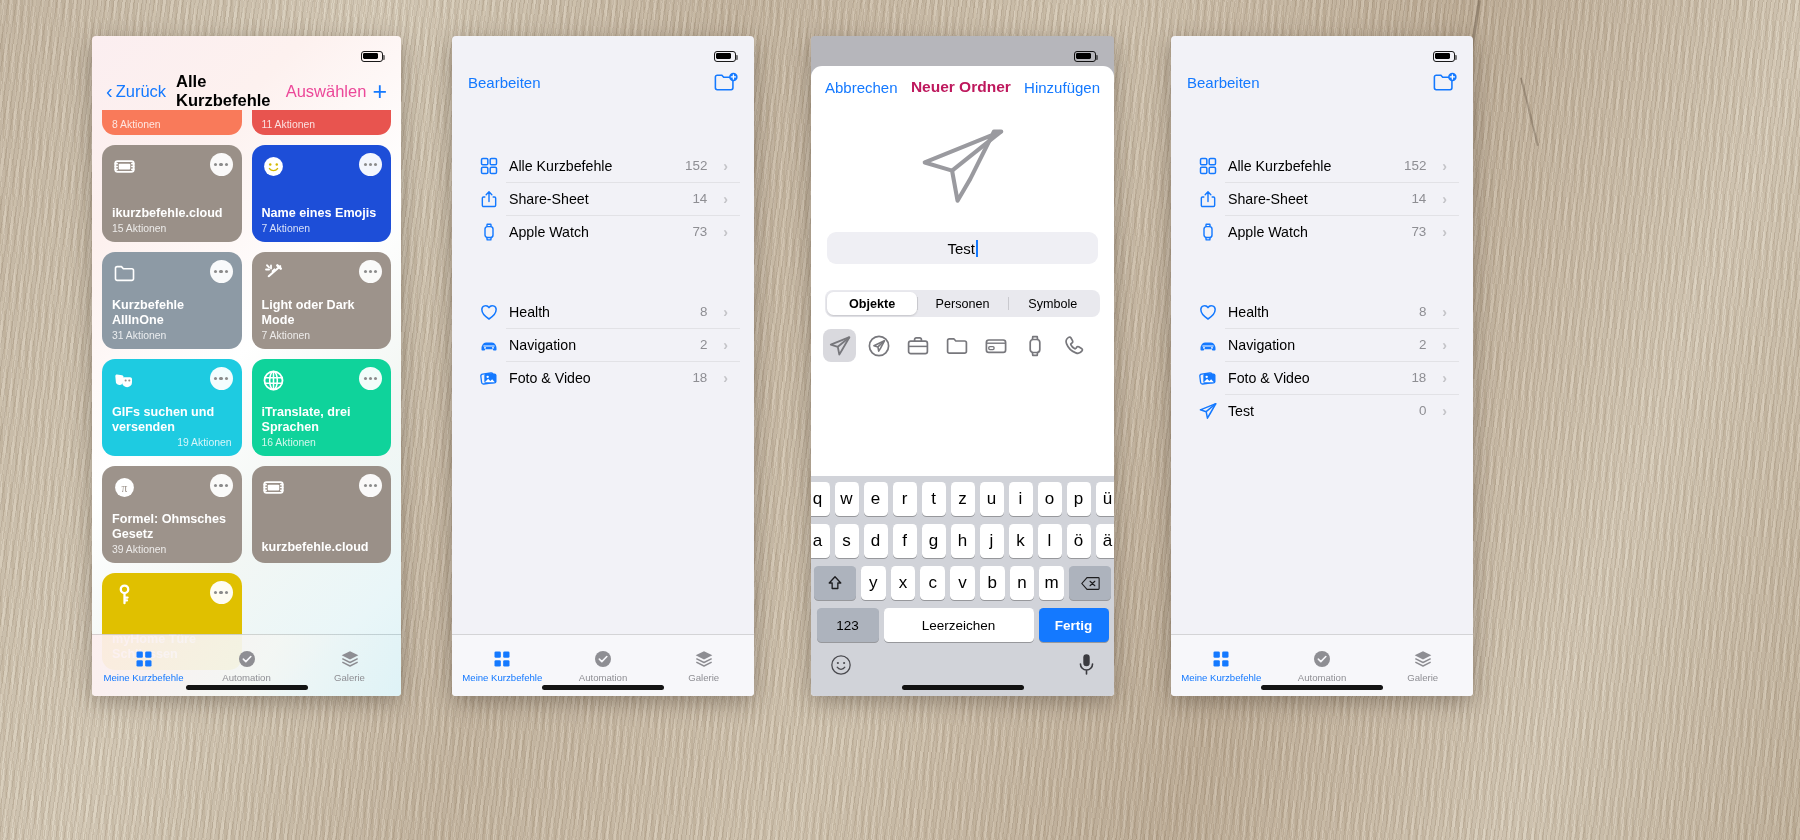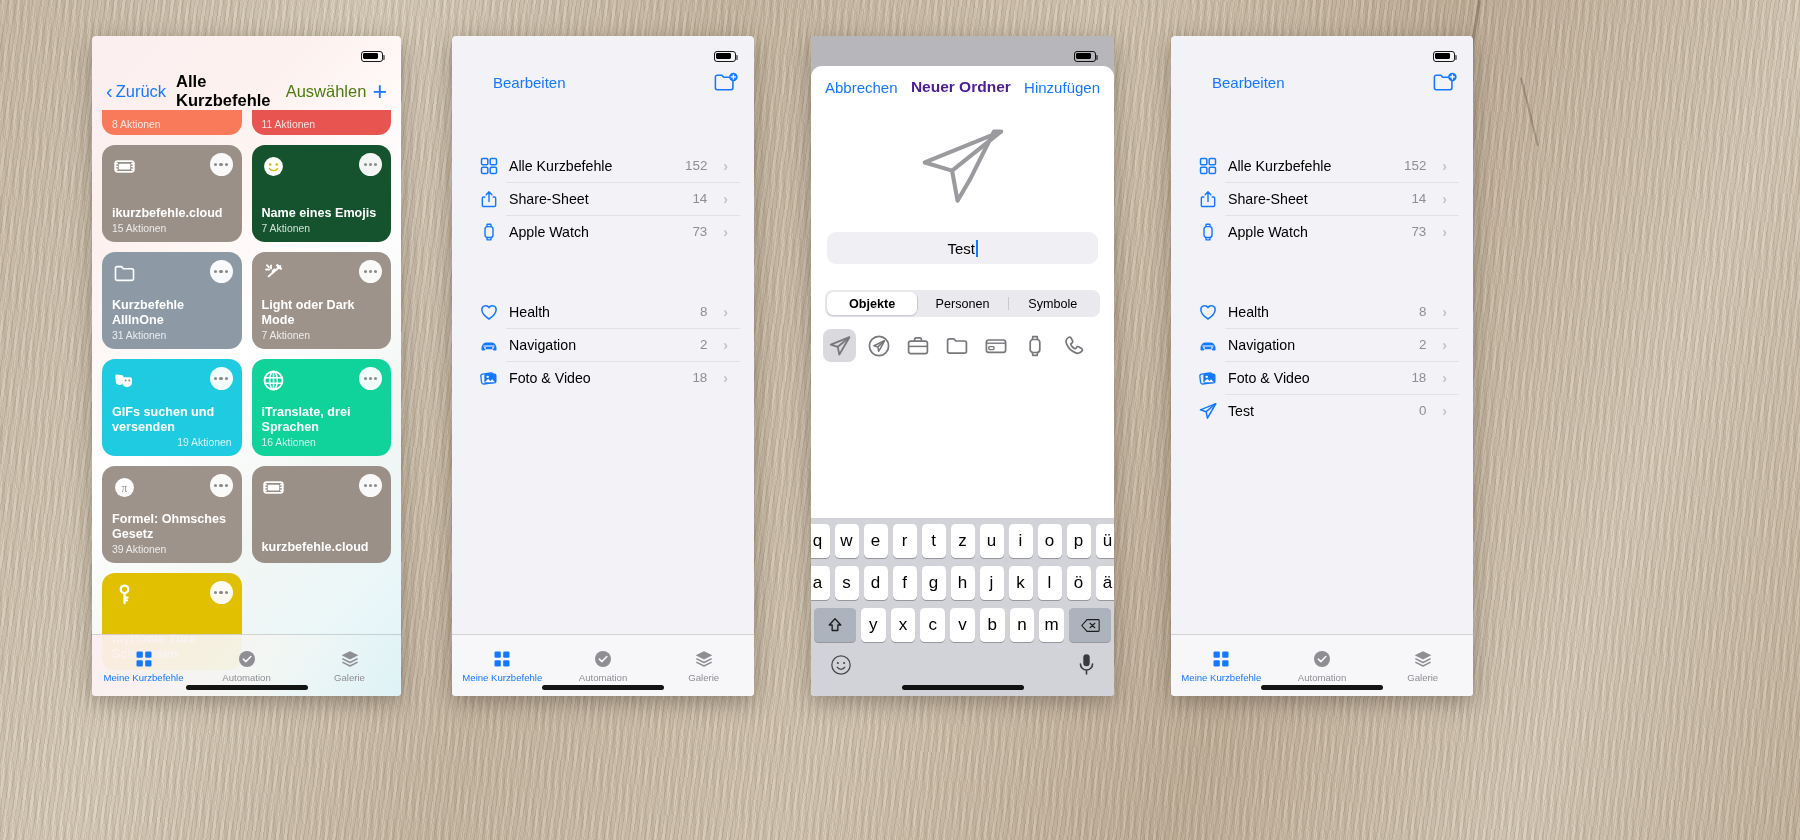--- a/index.html
+++ b/index.html
@@ -41,21 +41,21 @@
   .batt i{position:absolute;left:1.3px;top:1.3px;bottom:1.3px;width:72%;background:#000;border-radius:1.4px;display:block;}
 
   
   .p1-bg{position:absolute;inset:0;
     background:linear-gradient(135deg,#fbeef0 0%,#fdf1ef 22%,#ffffff 48%,#f3f7f4 68%,#e9f6f8 88%,#dff3f7 100%);}
   .p1-nav{position:relative;height:38px;display:flex;align-items:center;padding:0 14px;gap:6px;
           font-size:16.5px;}
   .p1-nav .back{color:#1479ff;display:flex;align-items:center;gap:3px;font-size:16.5px;}
   .p1-nav .chev{font-size:20px;line-height:1;font-weight:500;}
   .p1-nav .title{font-weight:700;color:#000;font-size:16.5px;margin-left:4px;}
-  .p1-nav .sel{color:#4d7c0f;margin-left:5px;font-size:16.5px;}
+  .p1-nav .sel{color:#ec4899;margin-left:5px;font-size:16.5px;}
   .p1-nav .plus{color:#1479ff;font-size:25px;line-height:1;margin-left:auto;font-weight:300;}
   .grid{position:absolute;left:0;right:0;top:74px;bottom:0;padding:0 10px;
         display:grid;grid-template-columns:1fr 1fr;gap:10px;align-content:start;}
   .card{border-radius:13px;padding:9px 10px 8px;position:relative;height:97px;
         display:flex;flex-direction:column;justify-content:flex-end;color:#fff;overflow:hidden;}
   .card.clip-top{height:25px;border-radius:0 0 13px 13px;padding:12px 10px 5px;justify-content:flex-end;}
   .card .c-ico{position:absolute;left:10px;top:9px;width:24px;height:24px;
                display:flex;align-items:center;justify-content:center;}
   .card .dots{position:absolute;right:9px;top:8px;width:23px;height:23px;border-radius:50%;
               background:rgba(255,255,255,.95);display:flex;align-items:center;justify-content:center;gap:2px;}
@@ -67,39 +67,39 @@
   .tabbar.translucent{background:linear-gradient(120deg,rgba(253,238,239,.93),rgba(243,247,244,.93) 55%,rgba(222,243,247,.93));}
   .tab{flex:1;display:flex;flex-direction:column;align-items:center;justify-content:center;gap:3px;
        font-size:9.6px;color:#8e8e93;}
   .tab.active{color:#1479ff;}
   .tab .ti{width:21px;height:21px;display:flex;align-items:center;justify-content:center;}
   .homebar{position:absolute;left:50%;transform:translateX(-50%);bottom:6px;
            width:122px;height:4.6px;border-radius:3px;background:#000;opacity:.92;}
 
   
   .lst-bg{position:absolute;inset:0;background:#f2f2f7;}
-  .lst-nav{position:relative;padding:2px 16px 0;margin-left:25px;}
+  .lst-nav{position:relative;padding:2px 16px 0;}
   .lst-nav .edit{color:#1479ff;font-size:15px;}
   .lst-nav .folderadd{position:absolute;right:16px;top:0px;}
   .lst-title{font-size:29px;font-weight:800;letter-spacing:-.6px;color:#000;padding:10px 16px 14px;}
   .group{margin:0 14px;background:#fff;border-radius:11px;overflow:hidden;}
   .row{display:flex;align-items:center;height:33px;padding:0 12px;gap:10px;position:relative;}
   .row + .row::before{content:"";position:absolute;left:40px;right:0;top:0;height:.5px;background:#e2e2e6;}
   .row .r-ico{width:21px;height:21px;display:flex;align-items:center;justify-content:center;flex:0 0 21px;}
   .row .r-lbl{font-size:14.2px;color:#000;flex:1;}
   .row .r-cnt{font-size:13.4px;color:#8e8e93;}
   .row .r-chev{color:#c4c4c8;font-size:14px;margin-left:6px;font-weight:600;}
   .sec-hd{font-size:16.5px;font-weight:700;color:#000;padding:20px 18px 8px;}
 
   
   .p3-bg{position:absolute;inset:0;background:#b6b6bb;}
   .sheet{position:absolute;left:0;right:0;top:30px;bottom:0;background:#fff;border-radius:11px 11px 0 0;overflow:hidden;}
   .sheet-nav{display:flex;align-items:center;justify-content:space-between;padding:12px 14px 6px;}
   .sheet-nav .lnk{color:#1479ff;font-size:15px;}
-  .sheet-nav .ttl{font-size:15.5px;font-weight:700;color:#4c1d95;}
+  .sheet-nav .ttl{font-size:15.5px;font-weight:700;color:#be185d;}
   .glyph-area{height:130px;display:flex;align-items:center;justify-content:center;}
   .name-field{margin:0 16px;height:32px;background:#efeff4;border-radius:9px;
               display:flex;align-items:center;justify-content:center;font-size:15px;color:#000;}
   .caret{display:inline-block;width:1.6px;height:17px;background:#1479ff;margin-left:1px;vertical-align:-3px;}
   .segctl{margin:26px 14px 0;height:27px;background:#e9e9ee;border-radius:8px;display:flex;padding:2px;}
   .seg{flex:1;display:flex;align-items:center;justify-content:center;font-size:12.6px;color:#000;border-radius:6.5px;position:relative;}
   .seg.on{background:#fff;box-shadow:0 1px 2px rgba(0,0,0,.16);font-weight:600;}
   .seg+.seg:not(.on)::before{content:"";position:absolute;left:0;top:5px;bottom:5px;width:.8px;background:#c9c9ce;}
   .symrow{display:flex;align-items:center;gap:6px;padding:12px 12px 14px;}
   .symcell{width:33px;height:33px;border-radius:8px;display:flex;align-items:center;justify-content:center;flex:0 0 auto;}
@@ -174,21 +174,21 @@
           </svg>
         </span>
         <span class="dots">
           <b></b>
           <b></b>
           <b></b>
         </span>
         <span class="c-name">ikurzbefehle.cloud</span>
         <span class="c-sub">15 Aktionen</span>
       </div>
-      <div class="card" style="background: #14532d;">
+      <div class="card" style="background: #1d4ed8;">
         <span class="c-ico">
           <svg width="23" height="23" viewBox="0 0 24 24">
             <circle cx="12" cy="12" r="9.8" fill="#fff"></circle>
             <circle cx="8.6" cy="10" r="1.3" fill="#d4b800"></circle>
             <circle cx="15.4" cy="10" r="1.3" fill="#d4b800"></circle>
             <path d="M7.8 14.2a5.2 5.2 0 0 0 8.4 0" fill="none" stroke="#d4b800" stroke-width="1.5" stroke-linecap="round"></path>
           </svg>
         </span>
         <span class="dots">
           <b></b>
@@ -630,20 +630,25 @@
             <div class="key">n</div>
             <div class="key">m</div>
           </div>
         <div class="key wide">
           <svg width="19" height="15" viewBox="0 0 22 16">
               <path d="M7 1.2h13a1 1 0 0 1 1 1v11.6a1 1 0 0 1-1 1H7L1 8z" fill="none" stroke="#1d1d1f" stroke-width="1.3"></path>
               <path d="M10.5 5.4 16 10.6M16 5.4l-5.5 5.2" stroke="#1d1d1f" stroke-width="1.3" stroke-linecap="round"></path>
             </svg>
         </div>
       </div>
+      <div class="kbrow">
+        <div class="key num">123</div>
+        <div class="key space">Leerzeichen</div>
+        <div class="key done">Fertig</div>
+      </div>
       <div class="kb-bottom">
         <span>
           <svg width="22" height="22" viewBox="0 0 24 24">
               <circle cx="12" cy="12" r="10" fill="none" stroke="#4a4a4f" stroke-width="1.4"></circle>
               <circle cx="8.6" cy="9.8" r="1.2" fill="#4a4a4f"></circle>
               <circle cx="15.4" cy="9.8" r="1.2" fill="#4a4a4f"></circle>
               <path d="M7.8 14.4a5 5 0 0 0 8.4 0" fill="none" stroke="#4a4a4f" stroke-width="1.4" stroke-linecap="round"></path>
             </svg>
         </span>
         <span>

